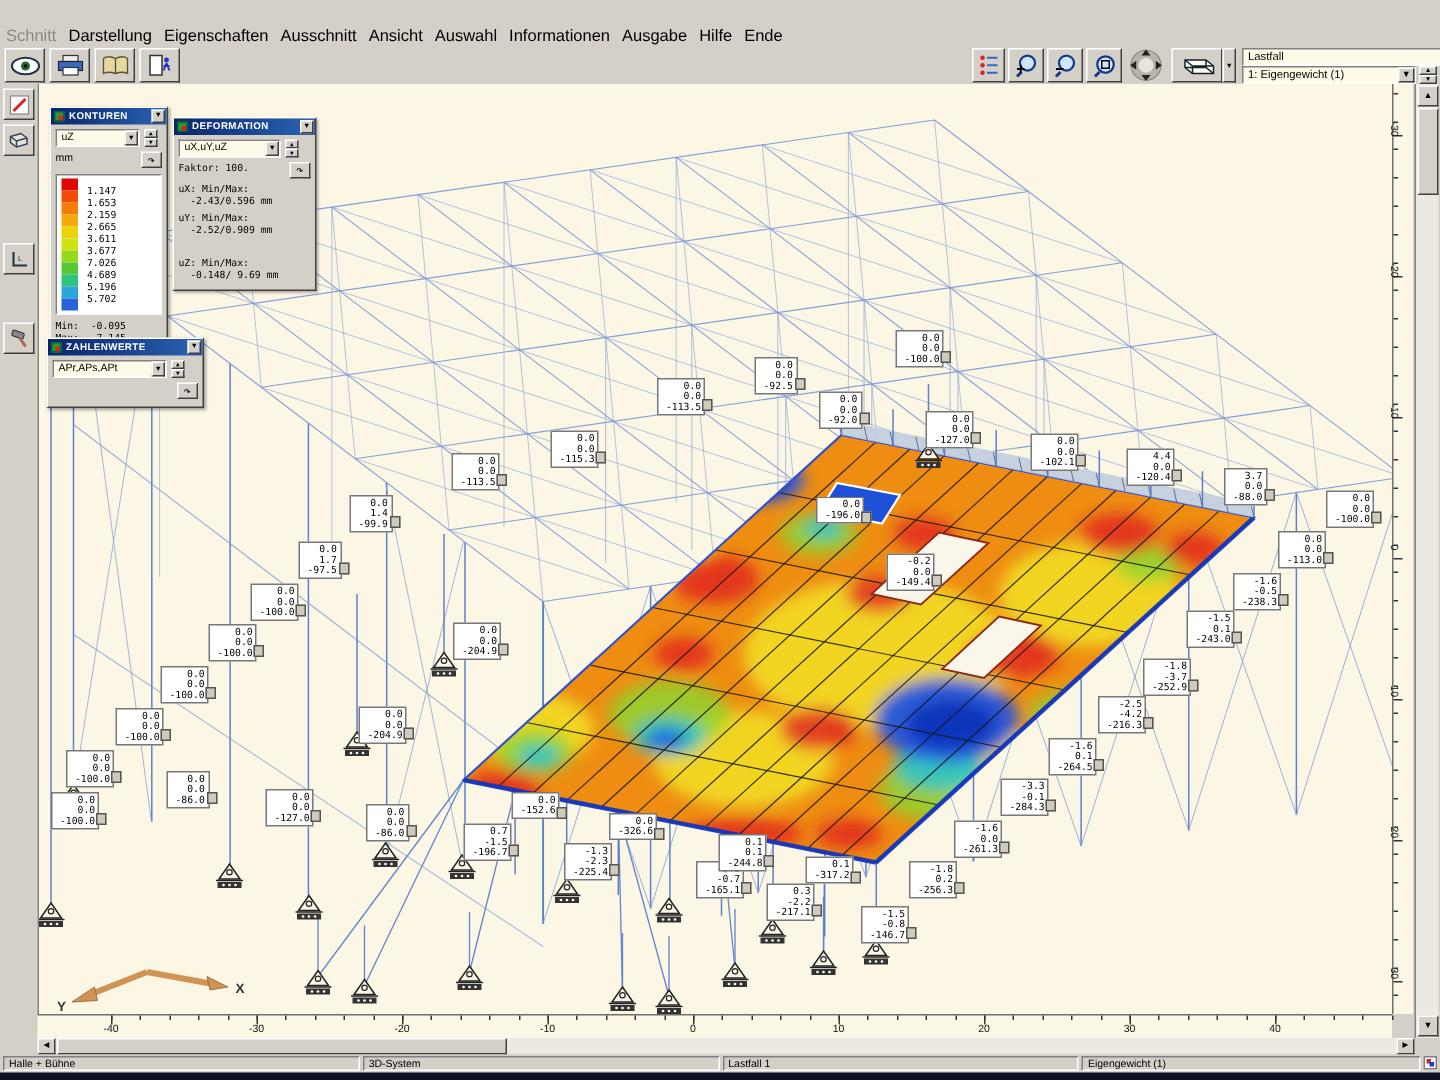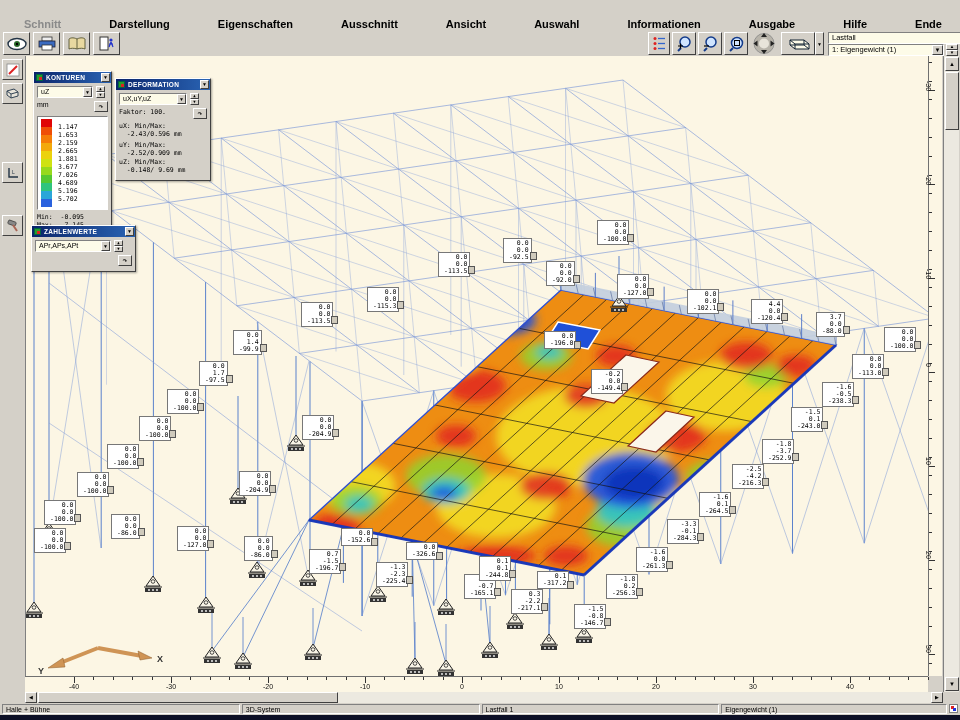--- a/index.html
+++ b/index.html
@@ -13,21 +13,21 @@
   #win-icon{width:12px;height:12px;background:linear-gradient(135deg,#4a8ae0,#1a3a8a);
     border:1px solid #fff;position:relative;margin-right:3px;flex:none;}
   #win-icon::after{content:"";position:absolute;left:2px;top:2px;width:4px;height:4px;background:#e23;}
   #title-text{color:#fff;font-size:11px;font-weight:bold;white-space:nowrap;}
   #win-btns{position:absolute;right:2px;top:2px;display:flex;gap:2px;}
   .wbtn{width:16px;height:13px;background:#d4d0c8;border:1px solid;
     border-color:#fff #404040 #404040 #fff;font-size:9px;line-height:11px;
     text-align:center;font-weight:bold;color:#000;}
   #menubar{position:absolute;left:0;top:17px;width:960px;height:14px;background:#d4d0c8;
     font-size:11px;display:flex;align-items:center;}
-  .menu-item{padding:0 24px;color:#000;font-weight:bold;}
+  .menu-item{padding:0 4px;color:#000;}
   .menu-item.disabled{color:#8a8a8a;}
   #toolbar{position:absolute;left:0;top:31px;width:960px;height:25px;background:#d4d0c8;}
   .tbtn{position:absolute;top:1px;height:23px;background:#d4d0c8;border:1px solid;
     border-color:#fff #404040 #404040 #fff;display:flex;align-items:center;justify-content:center;}
   .combo{position:absolute;height:12px;background:#fdfbe8;border:1px solid;
     border-color:#808080 #fff #fff #808080;font-size:7.5px;line-height:10px;
     padding-left:3px;color:#000;}
   .combo .arr{position:absolute;right:0;top:0;width:11px;height:10px;background:#d4d0c8;
     border:1px solid;border-color:#fff #404040 #404040 #fff;font-size:6px;line-height:9px;text-align:center;}
   .spin{position:absolute;width:12px;height:12px;display:flex;flex-direction:column;}
@@ -912,21 +912,21 @@
             <div style="background: rgb(85, 200, 50);"></div>
             <div style="background: rgb(47, 196, 126);"></div>
             <div style="background: rgb(42, 166, 217);"></div>
             <div style="background: rgb(42, 98, 222);"></div>
           </div>
         <div id="legvals">
             <div>1.147</div>
             <div>1.653</div>
             <div>2.159</div>
             <div>2.665</div>
-            <div>1.881</div>
+            <div>3.611</div>
             <div>3.677</div>
             <div>7.026</div>
             <div>4.689</div>
             <div>5.196</div>
             <div>5.702</div>
           </div>
       </div>
       <div class="kv" style="margin-top:3px"><span>Min:</span>  <span>-0.095</span></div>
       <div class="kv"><span>Max:</span>   <span>7.145</span></div>
     </div>
@@ -950,21 +950,21 @@
           </div>
       </div>
       <div class="prow" style="height:14px">
         <span>Faktor: 100.</span>
         <div class="pminibtn" style="right:0;top:0">↷</div>
       </div>
       <div id="deform-rows">
           <div class="kv">uX: Min/Max:</div>
           <div class="kv" style="margin-bottom: 3px;">  -2.43/0.596 mm</div>
           <div class="kv">uY: Min/Max:</div>
-          <div class="kv" style="margin-bottom: 1px;">  -2.52/0.909 mm</div>
+          <div class="kv" style="margin-bottom: 14px;">  -2.52/0.909 mm</div>
           <div class="kv">uZ: Min/Max:</div>
           <div class="kv" style="margin-bottom: 3px;">  -0.148/ 9.69 mm</div>
         </div>
     </div>
   </div>
 
   <div class="panel" style="left:31px;top:225px;width:105px">
     <div class="ptitle">
       <div class="picon"></div>
       <span>ZAHLENWERTE</span>

